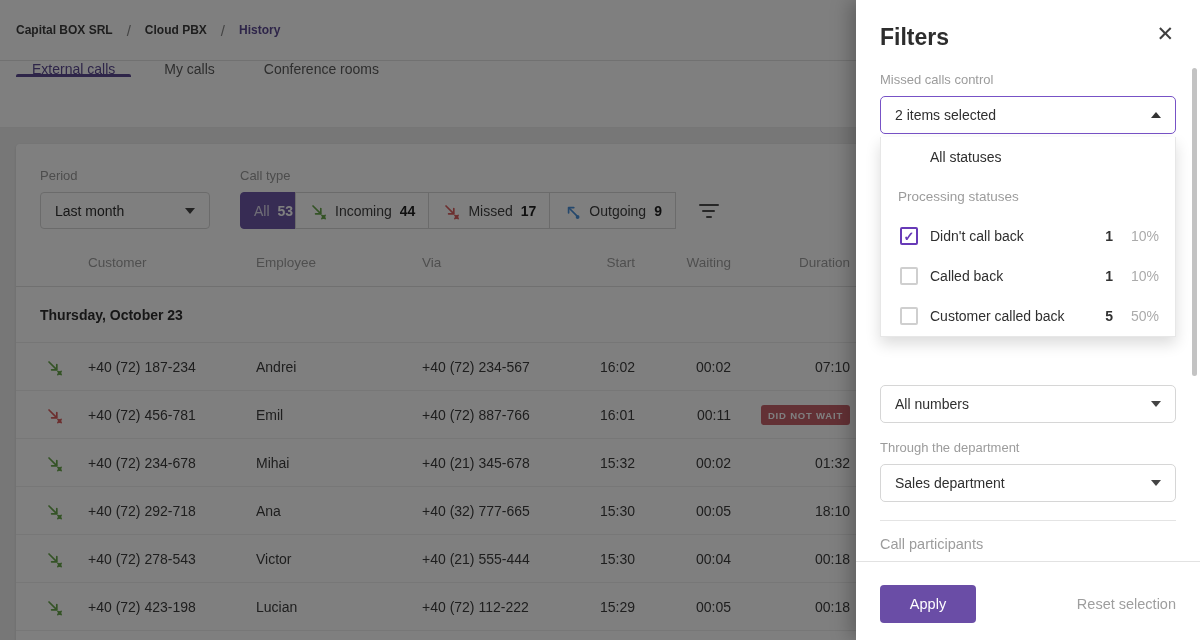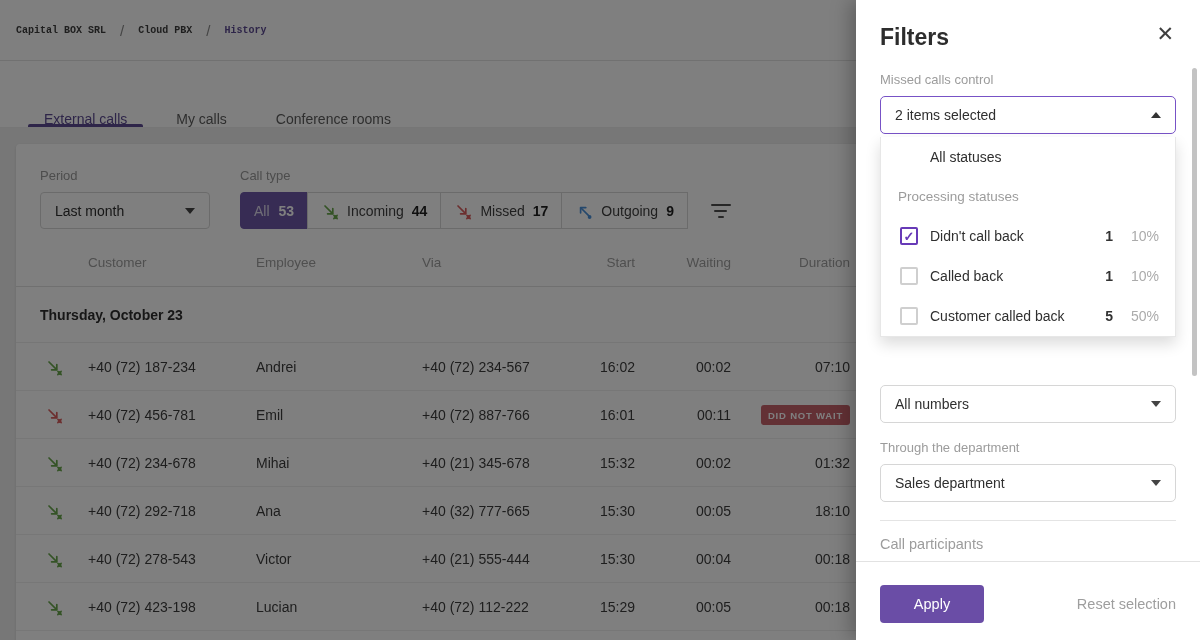--- a/index.html
+++ b/index.html
@@ -4,26 +4,26 @@
 <style>
   * { margin:0; padding:0; box-sizing:border-box; }
   html,body { width:1200px; height:640px; overflow:hidden;
     font-family:"Liberation Sans", sans-serif; background:#efefef; }
   .stage { position:relative; width:1200px; height:640px; }
 
   
   .main { position:absolute; inset:0; background:#efefef; }
   .topbar { height:61px; background:#fff; border-bottom:1px solid #e2e2e2;
     display:flex; align-items:center; padding-left:16px; }
-  .crumb { font-size:10px; font-weight:700; color:#3d3d3d;font-family:Liberation Mono, monospace; }
+  .crumb { font-size:12px; font-weight:700; color:#3d3d3d; }
   .crumb.link { color:#5c4a92; }
   .crumb-sep { color:#8a8a8a; font-weight:400; margin:0 14px; font-size:15px; }
 
-  .tabsbar { height:67px; background:#fff; display:flex; align-items:flex-end;
-    padding-left:28px; border-bottom:1px solid #ececec; }
+  .tabsbar { height:67px; background:#fff; display:flex; align-items:flex-start;
+    padding-left:16px; border-bottom:1px solid #ececec; }
   .tab { position:relative; display:flex; align-items:center; padding:0 16px;
     margin-right:17px; font-size:14px; color:#5c5c5c; cursor:pointer; }
   .tab.active { color:#5c4a92; }
   .tab.active::after { content:""; position:absolute; left:0; right:0; bottom:0;
     height:3px; background:#5c4a92; border-radius:2px 2px 0 0; }
 
   .page { padding:16px; height:512px; }
   .card { background:#fff; border-radius:4px; box-shadow:0 1px 3px rgba(0,0,0,.12);
     height:600px; padding-top:24px; overflow:hidden; }
 
@@ -102,21 +102,21 @@
     flex:0 0 auto; display:flex; align-items:center; justify-content:center; }
   .opt.checked .cb { border-color:#673ab7; }
   .opt.checked .cb::after { content:"✓"; color:#673ab7; font-size:13px; font-weight:700; }
   .opt .olabel { flex:1; margin-left:12px; font-size:14px; color:#2f2f2f; }
   .opt .ocnt { width:34px; text-align:right; font-size:14px; font-weight:700; color:#333; }
   .opt .opct { width:46px; text-align:right; font-size:14px; color:#ababab; }
 
   .p-div1 { position:absolute; left:24px; right:24px; top:520px; height:1px; background:#e4e4e4; }
   .p-label3 { position:absolute; left:24px; top:536px; font-size:14.5px; color:#9c9c9c; }
   .p-div2 { position:absolute; left:0; right:0; top:561px; height:1px; background:#e2e2e2; }
-  .apply-btn { position:absolute; left:24px; top:585px; width:104px; height:38px;
+  .apply-btn { position:absolute; left:24px; top:585px; width:96px; height:38px;
     background:#6a4da6; border:none; border-radius:4px; color:#fff; font-size:14.5px;
     font-weight:500; font-family:inherit; cursor:pointer; }
   .reset-link { position:absolute; right:24px; top:596px; font-size:14.5px;
     color:#9e9e9e; cursor:pointer; }
   .p-scrollthumb { position:absolute; right:3px; top:68px; width:5px; height:308px;
     background:#c3c3c3; border-radius:3px; }
 </style>
 </head>
 <body>
 
@@ -165,21 +165,21 @@
             <span class="f-label">Period</span>
             <div class="select period-box">
               <span>Last month</span>
               <span class="caret-down"></span>
             </div>
           </div>
 
           <div class="calltype-block">
             <span class="f-label">Call type</span>
             <div class="chips-row">
-              <div class="chip active" style="width:68px;justify-content:space-between">
+              <div class="chip active" style="width:56px;justify-content:flex-start">
                 <span>All</span>
                 <span class="cnt">53</span>
               </div>
               <div class="chip">
                 <span class="dir incoming">
                   <svg width="18" height="18" viewBox="0 0 18 18">
                       <use href="#arr-in"></use>
                     </svg>
                   </span>
                 <span>Incoming</span>

